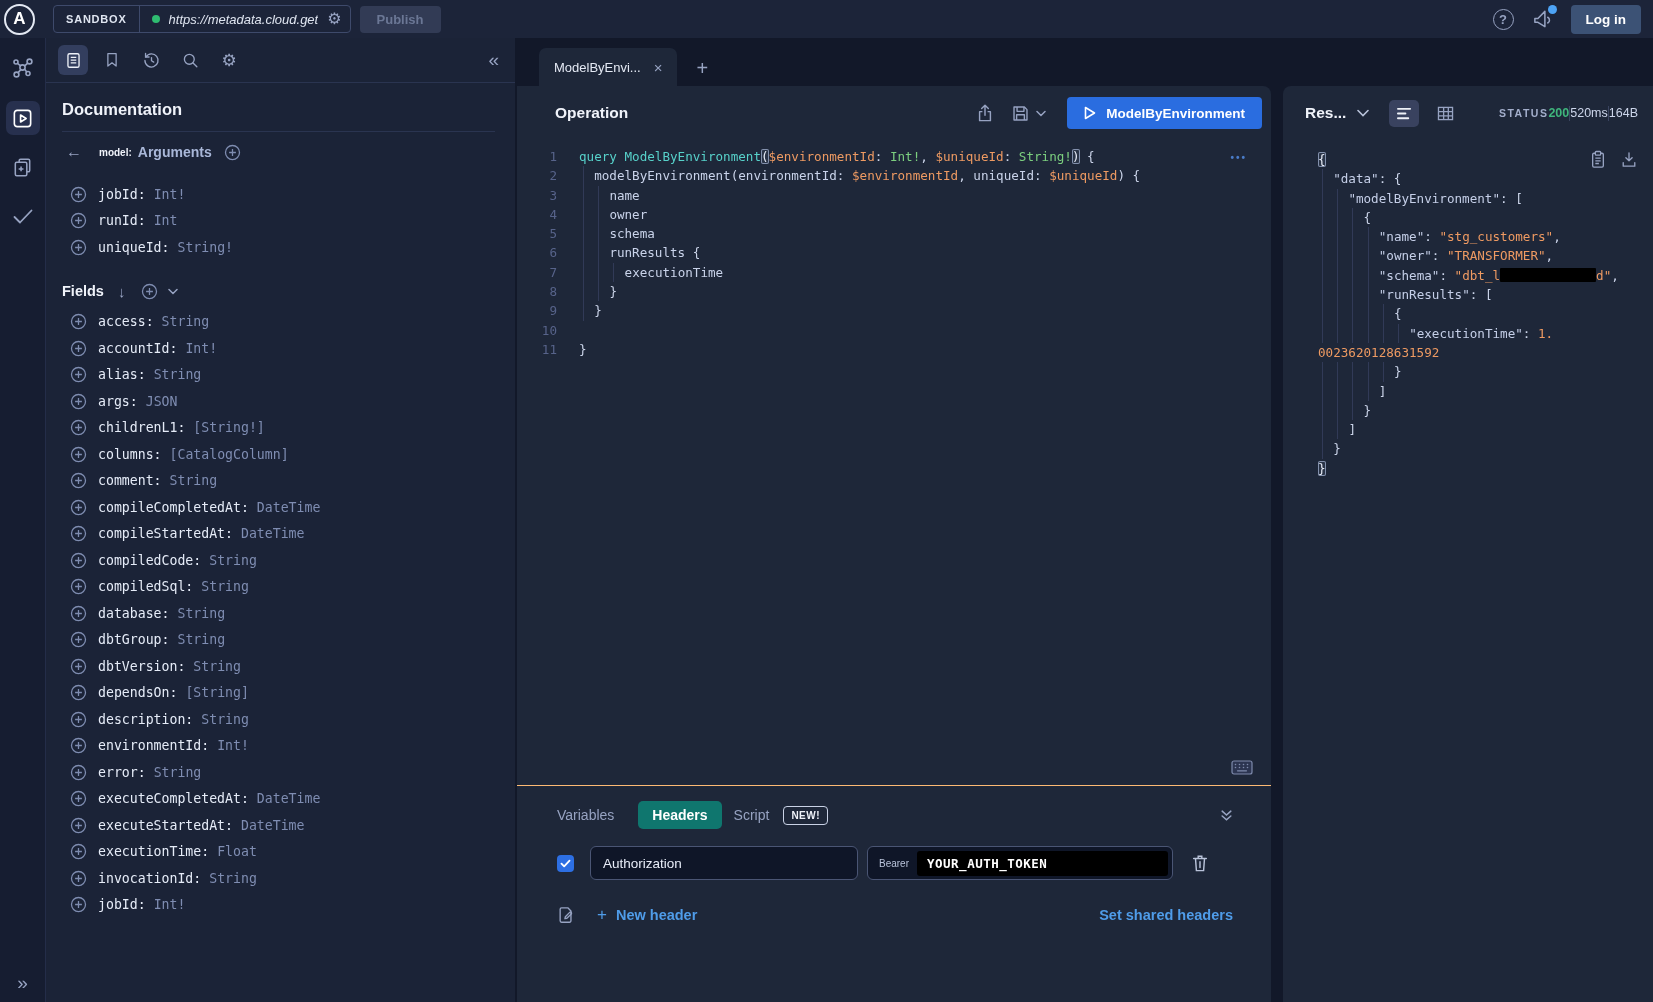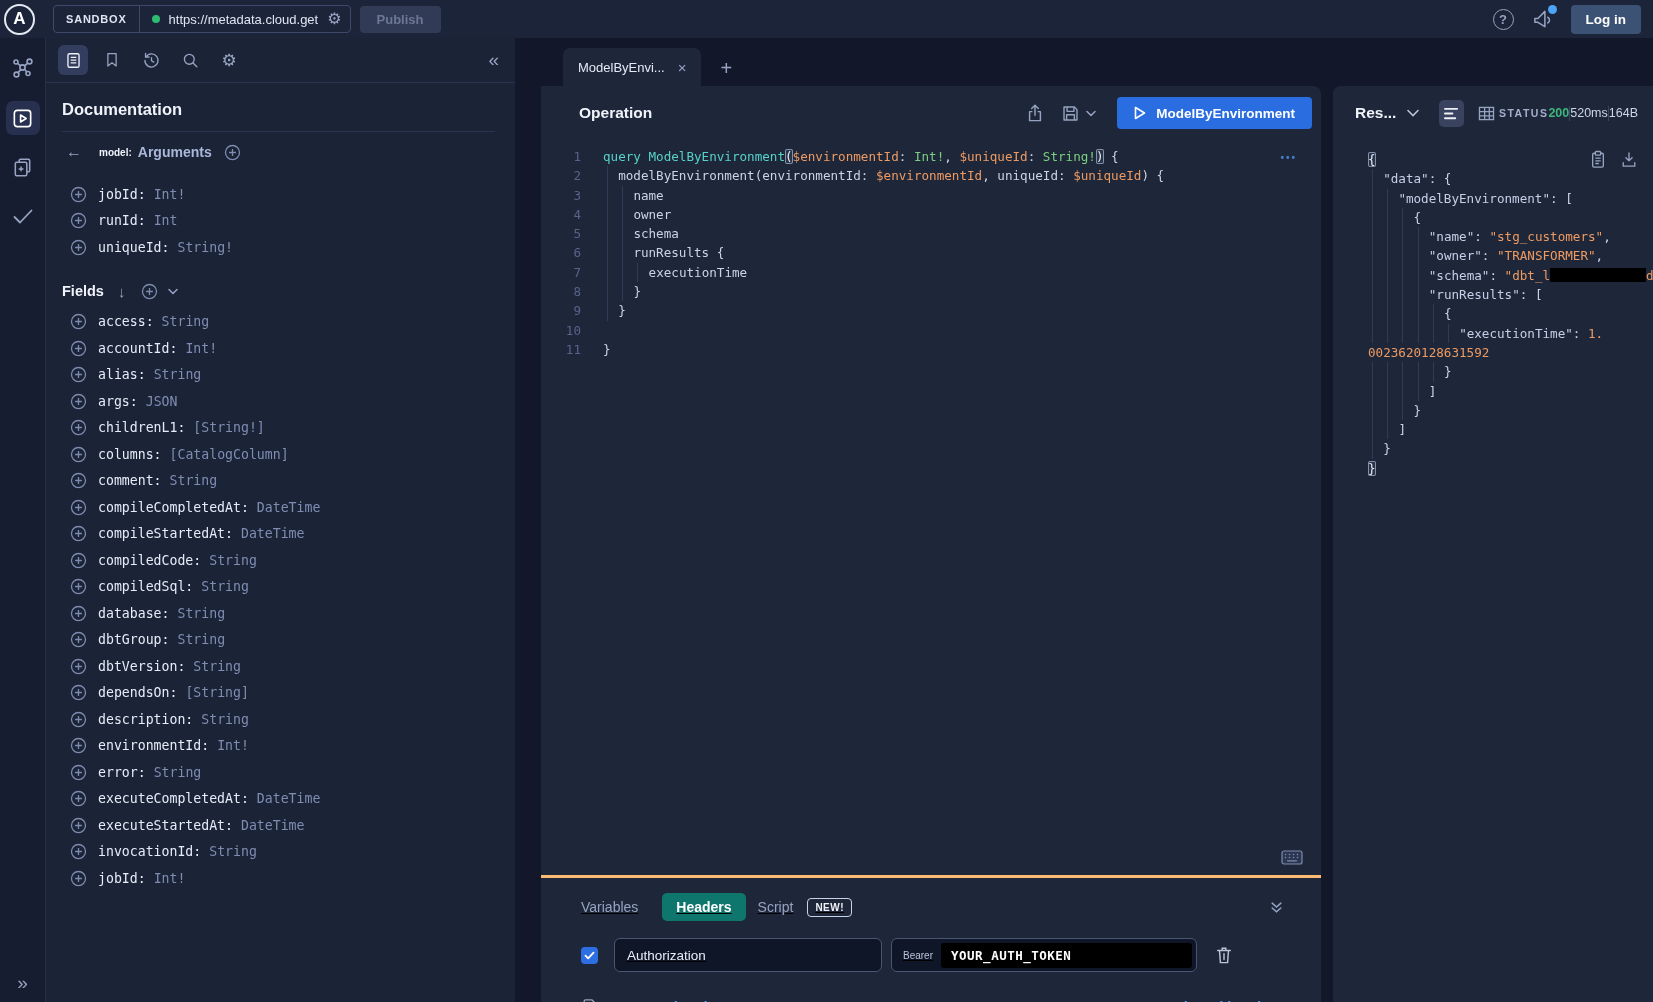--- a/index.html
+++ b/index.html
@@ -10,21 +10,21 @@
   
   .topbar { height:38px; background:#1c2439; display:flex; align-items:center; padding:0 12px 0 4px; }
   .logo { width:31px; height:31px; border:2px solid #e3e8f2; border-radius:50%; color:#fff;
     font-weight:700; font-size:17px; display:flex; align-items:center; justify-content:center; }
   .url-group { display:flex; align-items:stretch; height:28px; border:1px solid #3e4a6b;
     border-radius:4px; margin-left:18px; overflow:hidden; }
   .sandbox-seg { padding:0 12px; font-size:11px; font-weight:700; letter-spacing:.8px;
     color:#dfe5f0; border-right:1px solid #3e4a6b; display:flex; align-items:center; }
   .url-seg { display:flex; align-items:center; gap:9px; padding:0 8px 0 12px; }
   .green-dot { width:8px; height:8px; border-radius:50%; background:#2fbc71; flex:none; }
-  .url-text { font-size:13px; color:#dfe5f0; white-space:nowrap; max-width:158px; overflow:hidden; }
+  .url-text { font-size:13px; color:#dfe5f0; white-space:nowrap; max-width:158px; overflow:hidden;font-style:italic; }
   .gear-glyph { color:#97a3c2; font-size:16px; line-height:1; }
   .publish { background:#323b55; color:#6b7795; font-weight:700; font-size:13px; border:none;
     border-radius:4px; padding:6px 17px; margin-left:9px; }
   .topbar-right { margin-left:auto; display:flex; align-items:center; gap:18px; }
   .help-circle { width:21px; height:21px; border:1.6px solid #97a3c2; border-radius:50%;
     color:#97a3c2; font-size:13px; font-weight:700; display:flex; align-items:center; justify-content:center; }
   .megaphone { position:relative; color:#97a3c2; }
   .notif-dot { position:absolute; top:-4px; right:-4px; width:9px; height:9px; background:#4da3f5; border-radius:50%; }
   .login { background:#3c5275; color:#fff; font-weight:700; font-size:13.5px; border:none;
     border-radius:4px; padding:7px 15px; }
@@ -63,21 +63,21 @@
   .frow { display:flex; align-items:center; height:26.5px; padding-left:8px; }
   .frow svg { flex:none; }
   .fname { font-family:"DejaVu Sans Mono", monospace; font-size:13.2px; color:#e6ecf8; margin-left:11px; white-space:pre; }
   .ftype { font-family:"DejaVu Sans Mono", monospace; font-size:13.2px; color:#7f8db2; margin-left:8px; }
   .fields-head { display:flex; align-items:center; margin:22px 0 9px; }
   .sort-arrow { color:#97a3c2; font-size:15px; margin-left:14px; }
   .fields-plus { margin-left:16px; color:#7e8cb0; }
   .fields-caret { margin-left:10px; color:#97a3c2; }
 
   
-  .center { flex:1; display:flex; flex-direction:column; background:#121829; padding-left:2px; min-width:0;margin-left:24px; }
+  .center { flex:1; display:flex; flex-direction:column; background:#121829; padding-left:2px; min-width:0; }
   .tabbar { height:48px; display:flex; align-items:flex-end; padding-left:22px; flex:none; }
   .tab { height:38px; background:#1e2739; border-radius:7px 7px 0 0; display:flex; align-items:center;
     padding:0 15px; }
   .tab-title { font-size:13px; color:#e4e9f4; }
   .tab-close { color:#97a3c2; font-size:15px; margin-left:13px; }
   .newtab { color:#97a3c2; font-size:20px; margin:0 0 8px 19px; line-height:1; }
   .cards { flex:1; display:flex; gap:12px; min-height:0; }
 
   
   .op-card { flex:1; background:#1e2739; border-radius:0 8px 0 0; display:flex; flex-direction:column; min-width:0; }
@@ -90,21 +90,21 @@
   .editor { flex:1; position:relative; padding-top:7px; min-height:0; }
   .cl { display:flex; height:19.3px; line-height:19.3px; font-family:"DejaVu Sans Mono", monospace;
     font-size:12.6px; white-space:pre; }
   .ln { width:40px; text-align:right; color:#57638a; flex:none; }
   .lc { padding-left:22px; }
   .editor-menu { position:absolute; top:12px; right:24px; color:#4a7cc9; font-size:10px;
     letter-spacing:2px; font-weight:700; }
   .kbd-hint { position:absolute; bottom:10px; right:18px; color:#7e8aac; }
 
   
-  .req-panes { border-top:3px solid #fdba74; height:127px; flex:none; padding:15px 38px 0 40px;text-decoration:underline; }
+  .req-panes { border-top:1px solid #fdba74; height:217px; flex:none; padding:15px 38px 0 40px; }
   .pane-tabs { display:flex; align-items:center; }
   .pane-tab { font-size:14px; color:#97a3c2; }
   .pane-tab.sel { background:#0f766e; color:#fff; font-weight:700; padding:6px 14px; border-radius:5px; margin:0 12px 0 24px; }
   .pane-tab.last { margin-right:14px; }
   .new-badge { border:1px solid #c9d2e6; color:#eef1f8; font-size:10px; font-weight:700;
     border-radius:4px; padding:3px 7px; letter-spacing:.5px; }
   .collapse-panes { margin-left:auto; color:#97a3c2; }
   .hrow { display:flex; align-items:center; margin-top:17px; }
   .checkbox { width:17px; height:17px; background:#2d6fe3; border-radius:4px; display:flex;
     align-items:center; justify-content:center; flex:none; }
@@ -117,21 +117,21 @@
     font-size:12.5px; font-weight:700; letter-spacing:.5px; padding:5px 10px; flex:1; }
   .trash { color:#b9c3da; margin-left:18px; }
   .hfoot { display:flex; align-items:center; margin-top:25px; }
   .env-icon { color:#97a3c2; }
   .add-header { color:#4f9ce9; font-size:14.5px; font-weight:700; display:flex; align-items:center;
     gap:9px; margin-left:22px; }
   .add-plus { font-size:17px; font-weight:400; }
   .shared { margin-left:auto; color:#4f9ce9; font-size:14.5px; font-weight:700; }
 
   
-  .resp-card { width:320px; background:#1e2739; border-radius:8px 0 0 0; display:flex;
+  .resp-card { width:370px; background:#1e2739; border-radius:8px 0 0 0; display:flex;
     flex-direction:column; flex:none; }
   .resp-header { height:54px; display:flex; align-items:center; padding:0 15px 0 22px; flex:none; }
   .resp-title { font-size:15.5px; font-weight:700; color:#f0f3fa; }
   .resp-caret { color:#b9c3da; margin-left:11px; }
   .view-btn { width:30px; height:27px; border-radius:5px; display:flex; align-items:center;
     justify-content:center; color:#97a3c2; }
   .view-btn.fmt { margin-left:20px; }
   .view-btn.sel { background:#39425f; color:#eef1f8; }
   .view-btn.tbl { margin-left:11px; }
   .status-group { margin-left:auto; display:flex; align-items:center; }
@@ -464,20 +464,28 @@
             <span class="fname">executeCompletedAt:</span>
             <span class="ftype">DateTime</span>
           </div>
           <div class="frow">
             <svg width="17" height="17" viewBox="0 0 16 16" fill="none" stroke="#7e8cb0" stroke-width="1.2">
               <circle cx="8" cy="8" r="6.6"></circle>
               <path d="M8 4.8v6.4M4.8 8h6.4"></path>
             </svg>
             <span class="fname">executeStartedAt:</span>
             <span class="ftype">DateTime</span>
+          </div>
+          <div class="frow">
+            <svg width="17" height="17" viewBox="0 0 16 16" fill="none" stroke="#7e8cb0" stroke-width="1.2">
+              <circle cx="8" cy="8" r="6.6"></circle>
+              <path d="M8 4.8v6.4M4.8 8h6.4"></path>
+            </svg>
+            <span class="fname">executionTime:</span>
+            <span class="ftype">Float</span>
           </div>
           <div class="frow">
             <svg width="17" height="17" viewBox="0 0 16 16" fill="none" stroke="#7e8cb0" stroke-width="1.2">
               <circle cx="8" cy="8" r="6.6"></circle>
               <path d="M8 4.8v6.4M4.8 8h6.4"></path>
             </svg>
             <span class="fname">invocationId:</span>
             <span class="ftype">String</span>
           </div>
           <div class="frow">

